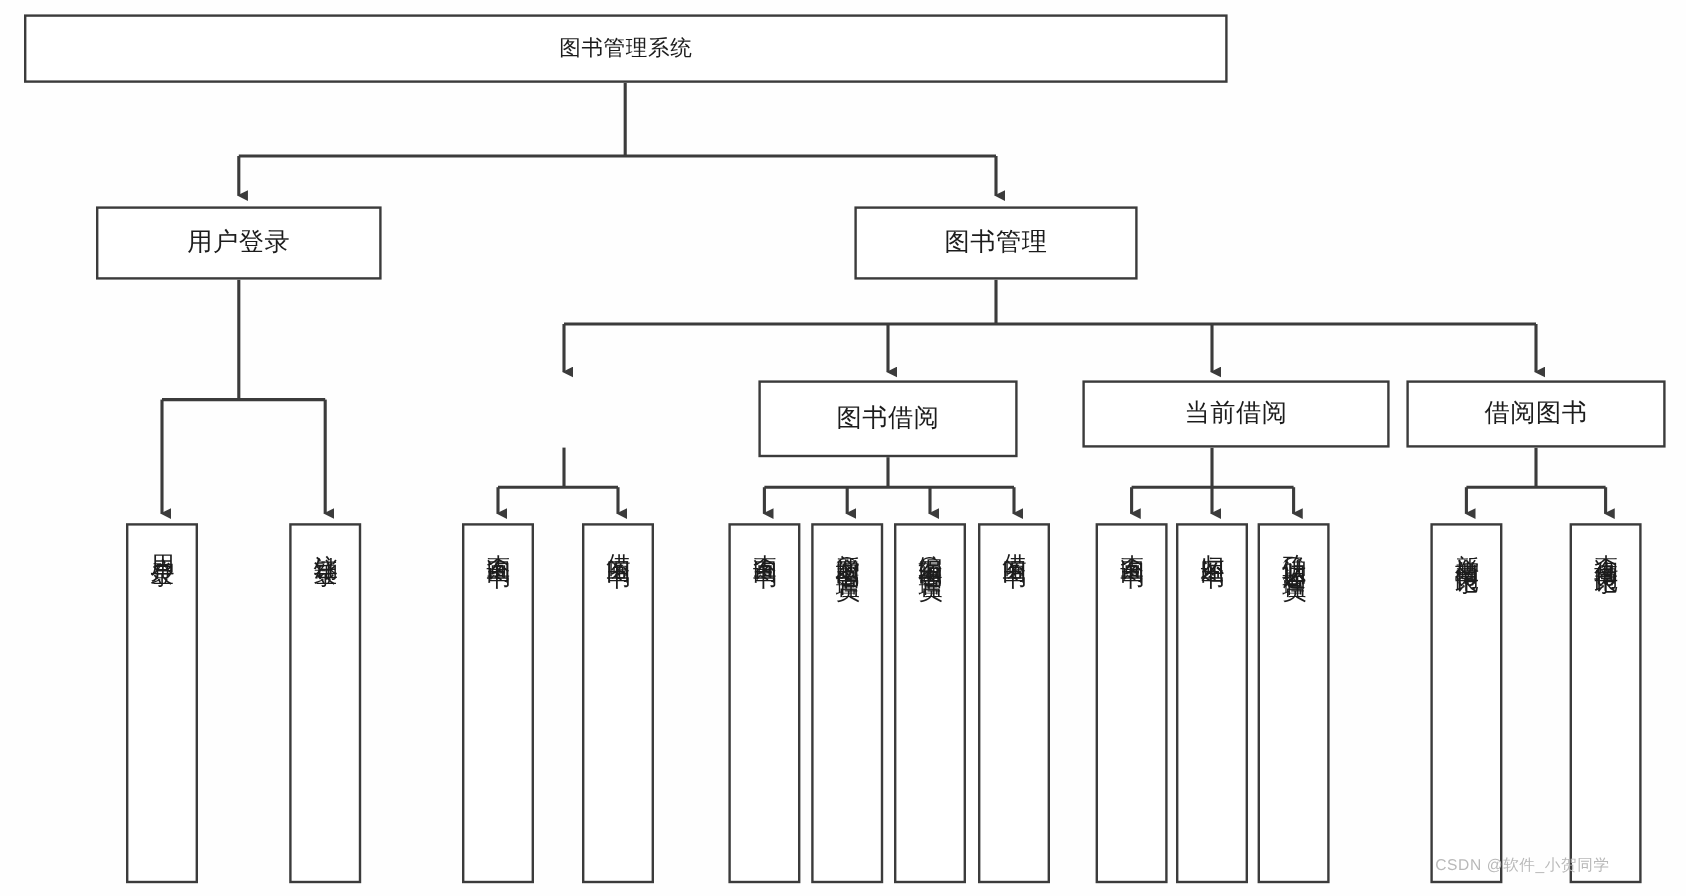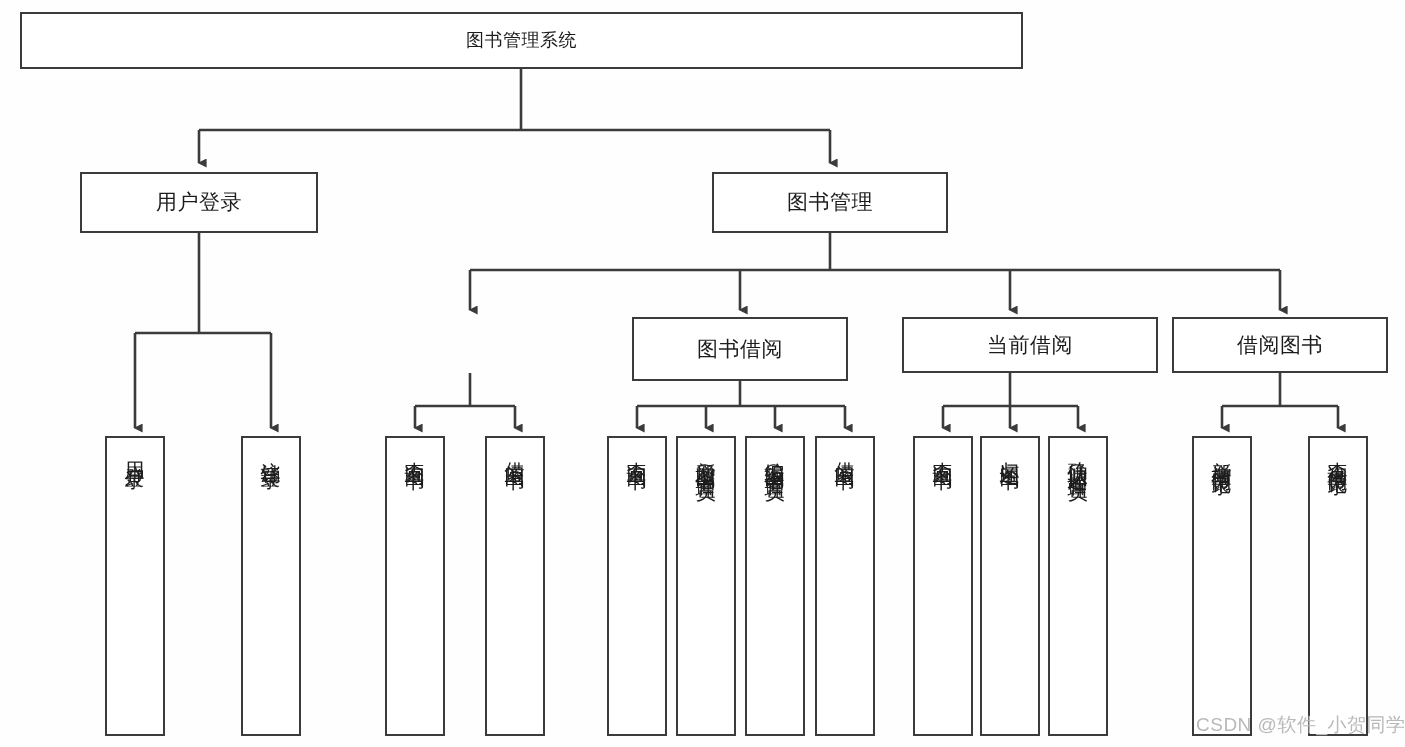--- a/index.html
+++ b/index.html
@@ -54,21 +54,21 @@
     writing-mode: vertical-rl;
     text-orientation: upright;
     font-size: 20px;
     letter-spacing: 3px;
     line-height: 1.0;
     white-space: nowrap;
     margin: 0 auto;
   }
   .watermark {
     position: absolute;
-    font-size: 19px;
+    font-size: 13px;
     color: #b9b9b9;
     letter-spacing: 0.5px;
     white-space: nowrap;
     user-select: none;
   }
 </style>
 </head>
 <body>
 
 <div id="canvas">

